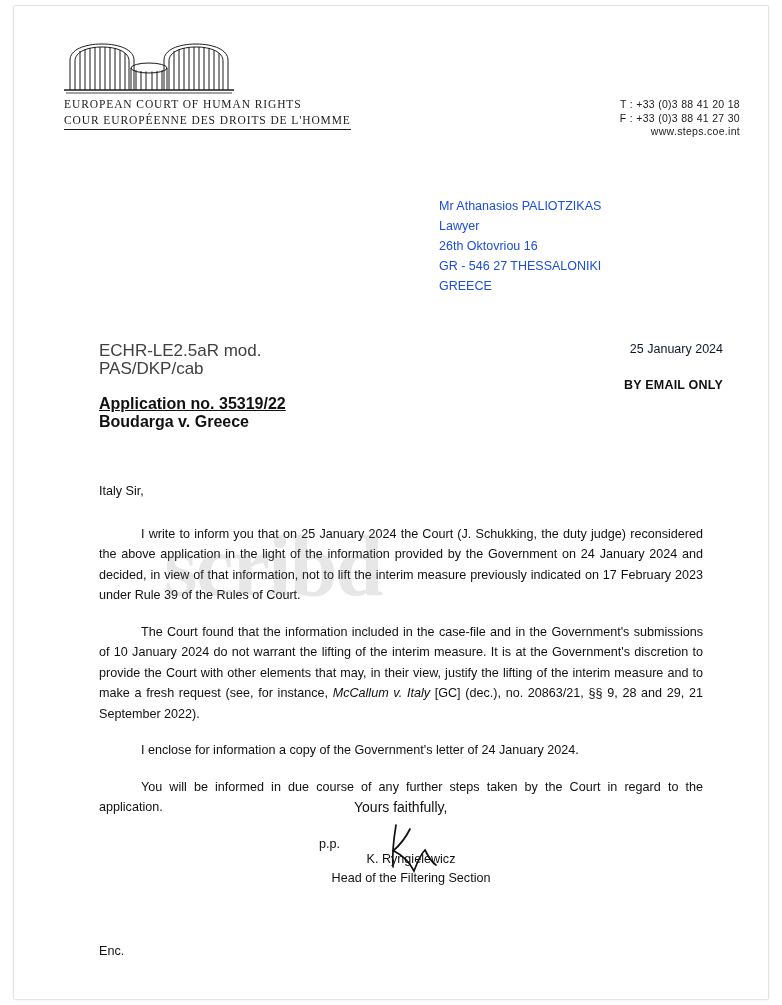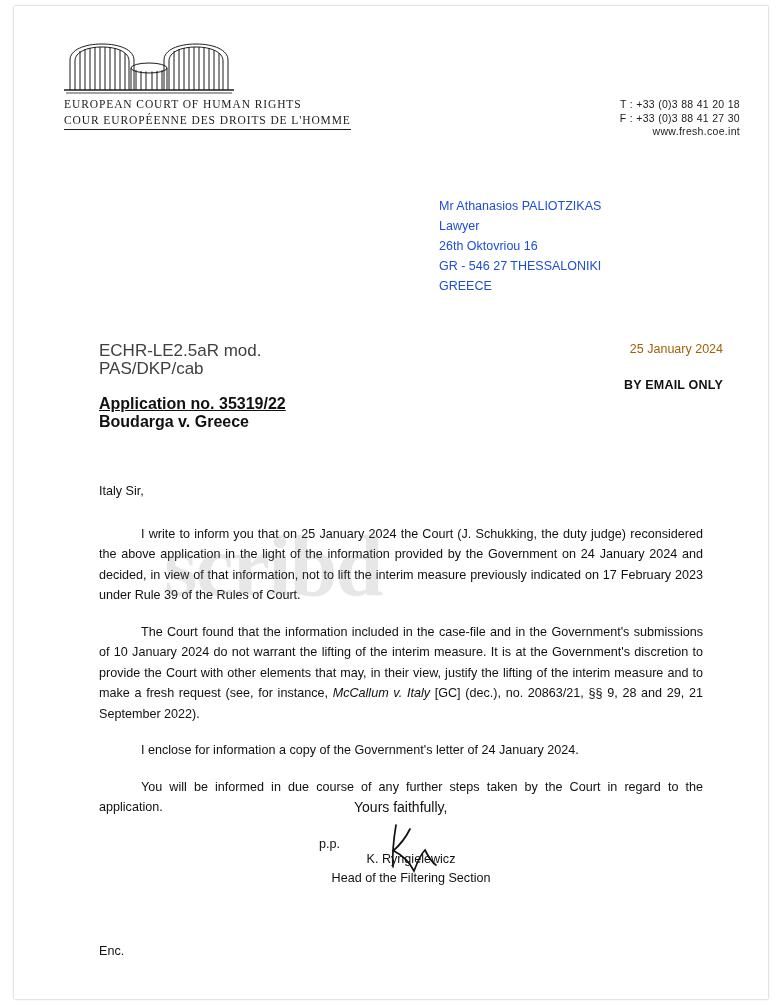--- a/index.html
+++ b/index.html
@@ -87,21 +87,21 @@
     font-family: "Liberation Sans", sans-serif;
     font-size: 17px;
     line-height: 18px;
     color: #404040;
   }
   .date {
     position: absolute;
     right: 45px;
     top: 336px;
     font-size: 12.5px;
-    color: #a16207;
+    color: #0f172a;
   }
   .byemail {
     position: absolute;
     right: 45px;
     top: 372px;
     font-size: 12.5px;
     font-weight: bold;
     color: #111;
     letter-spacing: 0.2px;
   }
@@ -227,21 +227,21 @@
             </g>
           </svg>
         </span>
         <div class="org-name">EUROPEAN COURT OF HUMAN RIGHTS</div>
         <div class="org-name second">COUR EUROPÉENNE DES DROITS DE L'HOMME</div>
       </div>
 
       <div class="contact">
         <div>T : +33 (0)3 88 41 20 18</div>
         <div>F : +33 (0)3 88 41 27 30</div>
-        <div>www.fresh.coe.int</div>
+        <div>www.steps.coe.int</div>
       </div>
     </div>
 
     <div class="addressee">
       <div>Mr Athanasios PALIOTZIKAS</div>
       <div>Lawyer</div>
       <div>26th Oktovriou 16</div>
       <div>GR - 546 27 THESSALONIKI</div>
       <div>GREECE</div>
     </div>

